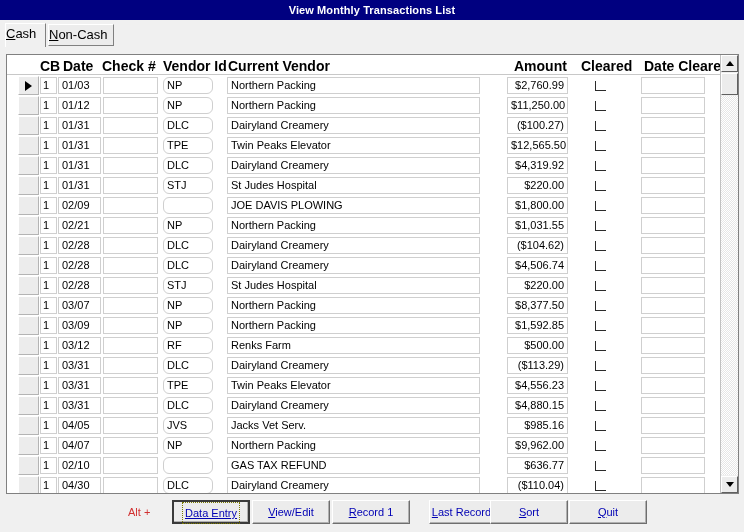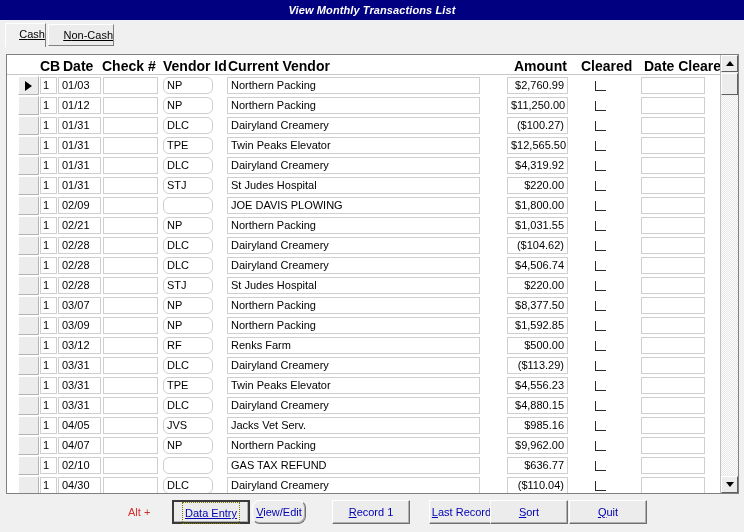--- a/index.html
+++ b/index.html
@@ -24,42 +24,40 @@
     position: absolute;
     left: 0; top: 0;
     width: 744px; height: 20px;
     background: #000080;
     color: #ffffff;
     font-size: 11px;
     font-weight: bold;
     line-height: 20px;
     text-align: center;
     letter-spacing: 0.1px;
-    font-style: italic;
   }
 
   
   .tabstrip {
     position: absolute;
     left: 0; top: 20px;
     width: 744px; height: 27px;
     background: #f0f0f0;
   }
   .tab {
     position: absolute;
     top: 3px;
     height: 21px;
-    font-size: 11px;
+    font-size: 13px;
     line-height: 20px;
-    text-align: right;
+    text-align: left;
     color: #000000;
     background: #f0f0f0;
     cursor: default;
     user-select: none;
-    text-decoration: underline;
   }
   .tab.active {
     left: 5px;
     width: 41px;
     top: 3px;
     height: 24px;
     border-left: 1px solid #ffffff;
     border-top: 1px solid #ffffff;
     border-right: 1px solid #808080;
     background: #f0f0f0;
@@ -256,21 +254,21 @@
     line-height: 20px;
   }
   .btn.focused .inner {
     display: inline-block;
     border: 1px dotted #7a7a00;
     padding: 0 2px;
     text-decoration: underline;
   }
 
   .b-dataentry  { left: 172px; width: 78px; }
-  .b-viewedit   { left: 252px; width: 54px; border-radius: 8px; }
+  .b-viewedit   { left: 252px; width: 78px; }
   .b-record1    { left: 332px; width: 78px; }
   .b-lastrecord { left: 429px; width: 65px; }
   .b-sort       { left: 490px; width: 78px; }
   .b-quit       { left: 569px; width: 78px; }
 </style>
 </head>
 <body>
 
 <div id="app">
 

